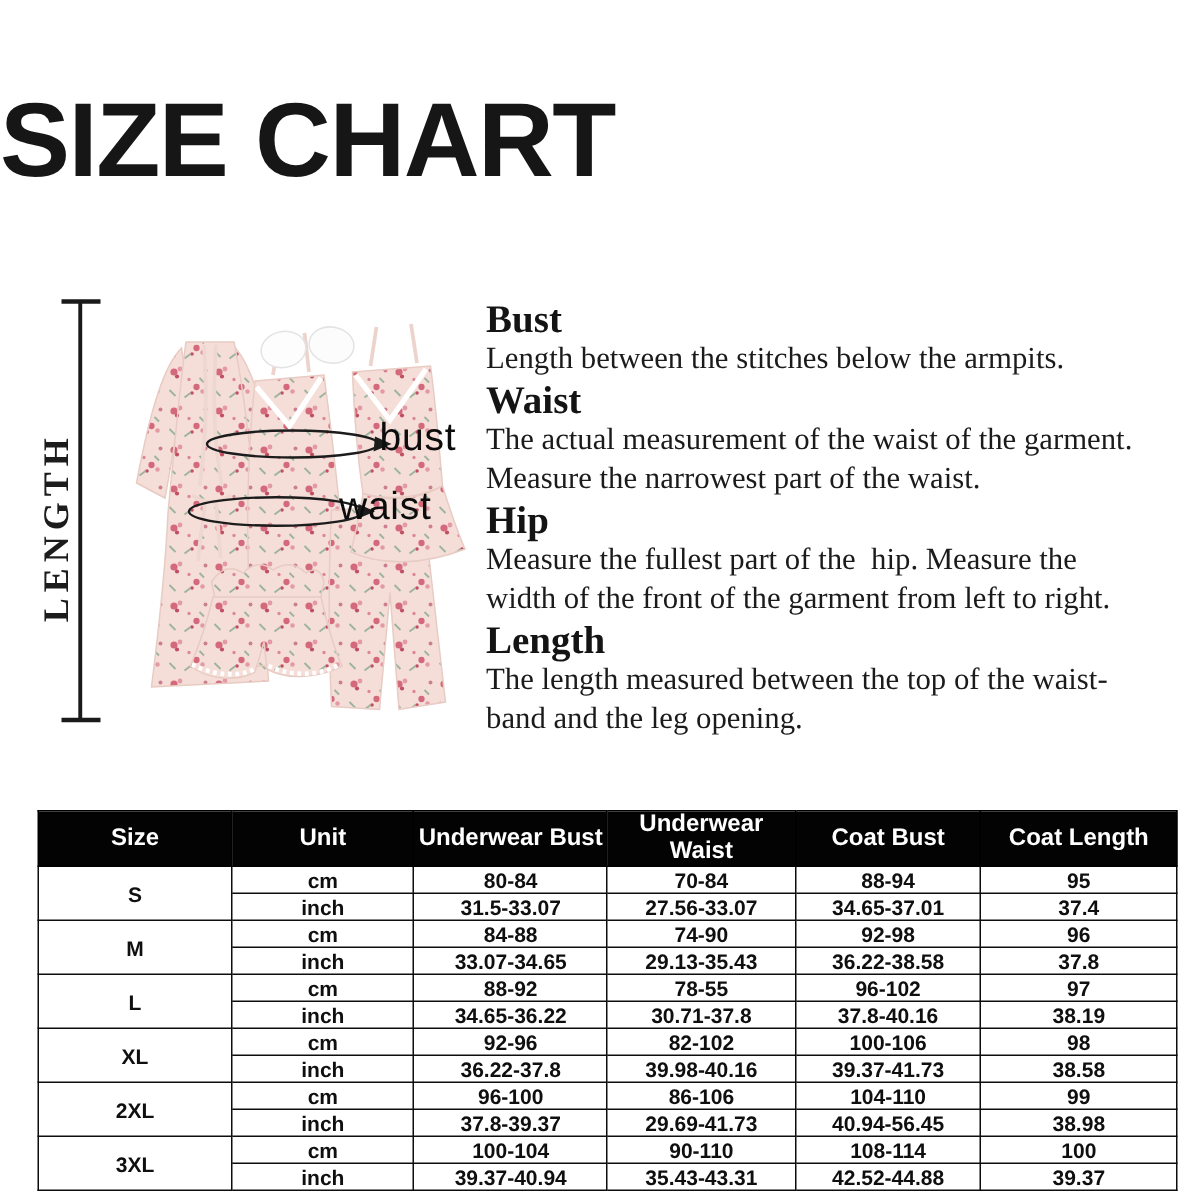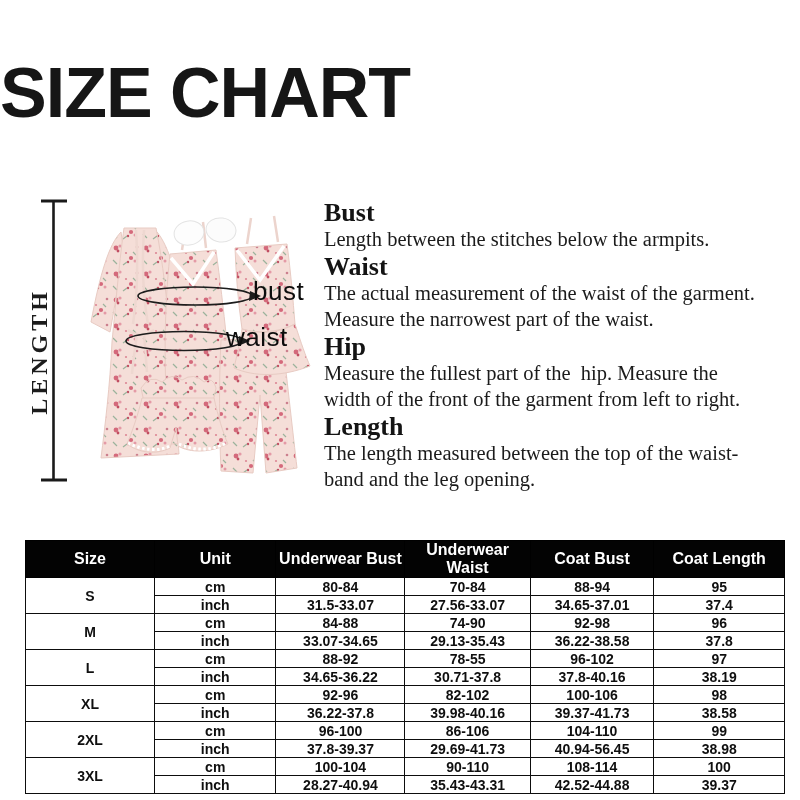--- a/index.html
+++ b/index.html
@@ -253,19 +253,19 @@
     <tr>
       <td class="size-cell" rowspan="2">3XL</td>
       <td>cm</td>
       <td>100-104</td>
       <td>90-110</td>
       <td>108-114</td>
       <td>100</td>
     </tr>
     <tr>
       <td>inch</td>
-      <td>28.27-40.94</td>
+      <td>39.37-40.94</td>
       <td>35.43-43.31</td>
       <td>42.52-44.88</td>
       <td>39.37</td>
     </tr>
   </tbody>
 </table>
 
 </body></html>

